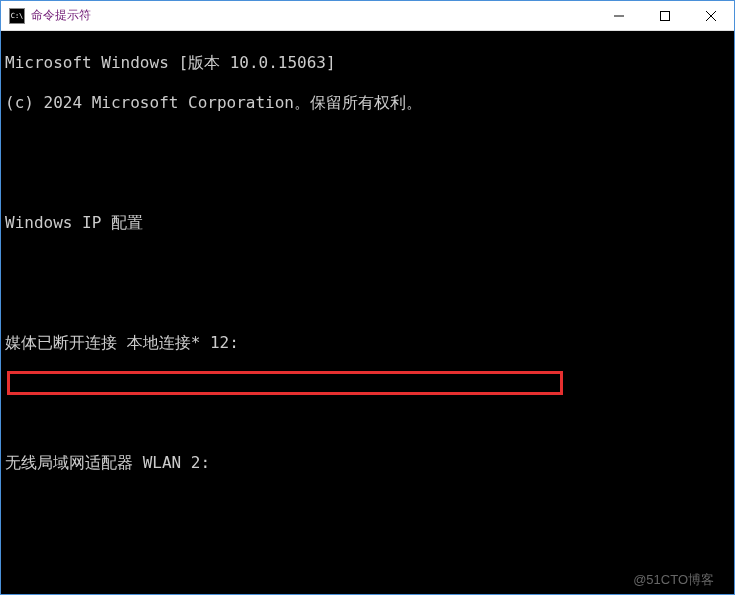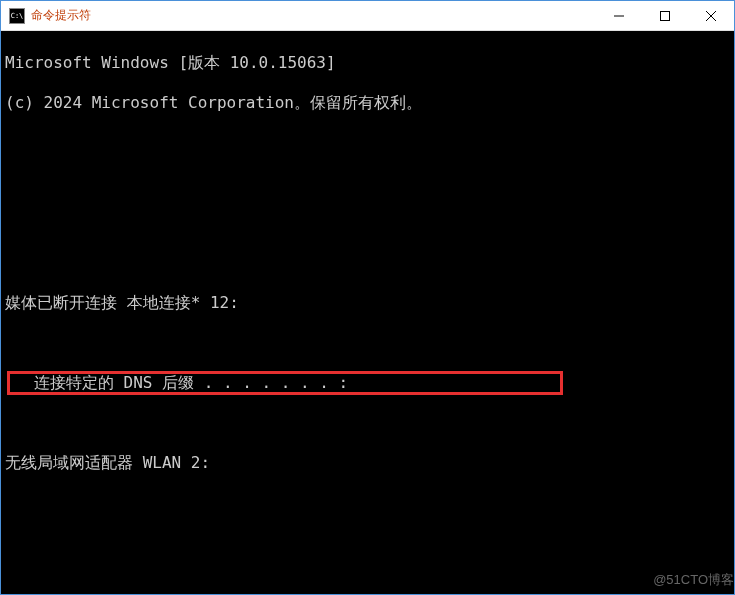--- a/index.html
+++ b/index.html
@@ -27,21 +27,21 @@
       display: flex;
       align-items: center;
       justify-content: center;
       font-size: 7px;
       color: #fff;
       font-family: monospace;
     }
     .titlebar-title {
       flex: 1;
       font-size: 12px;
-      color: #c2410c;
+      color: #701a75;
     }
     .titlebar-controls {
       display: flex;
       height: 100%;
     }
     .tb-btn {
       width: 46px;
       height: 100%;
       display: flex;
       align-items: center;
@@ -62,21 +62,21 @@
       position: relative;
     }
     .line { white-space: pre; }
     .highlight-box {
       position: absolute;
       border: 3px solid #e63030;
       pointer-events: none;
     }
     .watermark {
       position: absolute;
-      right: 0;
+      right: 20px;
       bottom: 4px;
       color: #666;
       font-size: 13px;
       font-family: sans-serif;
     }
   </style>
 </head>
 <body>
 
 <div class="titlebar">
@@ -100,25 +100,25 @@
         </svg>
     </div>
   </div>
 </div>
 
 <div class="terminal">
 <div class="line">Microsoft Windows [版本 10.0.15063]</div>
 <div class="line">(c) 2024 Microsoft Corporation。保留所有权利。</div>
 <div class="line"> </div>
 <div class="line"> </div>
+<div class="line">Windows IP 配置</div>
 <div class="line"> </div>
 <div class="line"> </div>
 <div class="line">媒体已断开连接 本地连接* 12:</div>
 <div class="line"> </div>
-<div class="line">   连接特定的 DNS 后缀 . . . . . . . :</div>
 <div class="line"> </div>
 <div class="line">无线局域网适配器 WLAN 2:</div>
 
 
 
 
 
 
 
 

